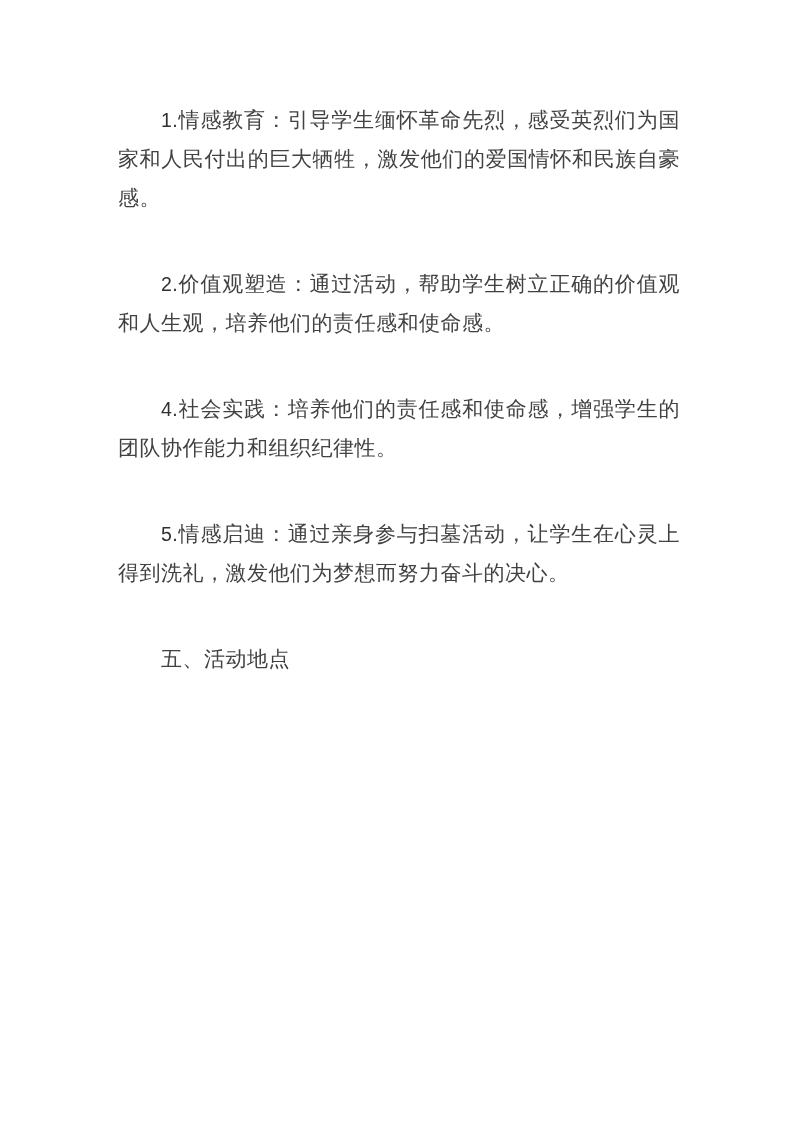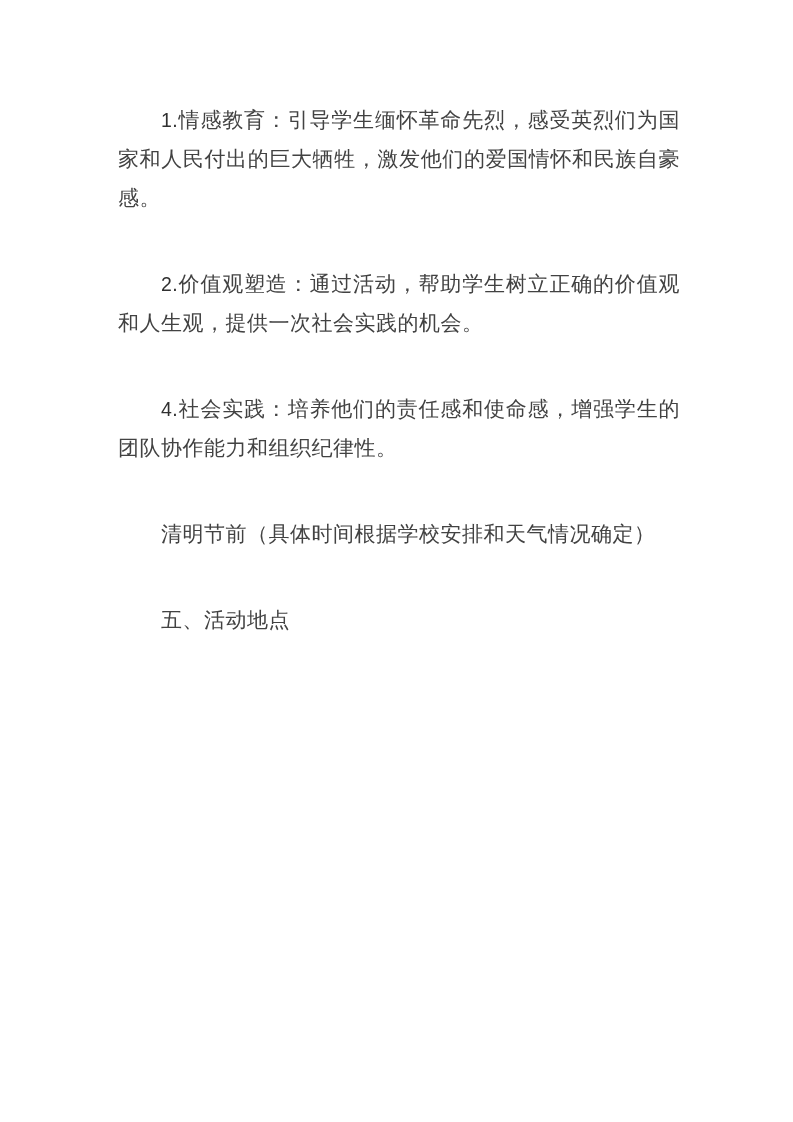--- a/index.html
+++ b/index.html
@@ -43,25 +43,25 @@
   }
 </style>
 </head>
 <body>
 
 <div class="page">
   <div class="content">
 
     <p class="para"><span class="pnum">1.</span><span>情感教育：引导学生缅怀革命先烈，感受英烈们为国家和人民付出的巨大牺牲，激发他们的爱国情怀和民族自豪感。</span></p>
 
-    <p class="para"><span class="pnum">2.</span><span>价值观塑造：通过活动，帮助学生树立正确的价值观和人生观，提供一次社会实践的机会。</span></p>
+    <p class="para"><span class="pnum">2.</span><span>价值观塑造：通过活动，帮助学生树立正确的价值观和人生观，培养他们的责任感和使命感。</span></p>
 
 
     <p class="para"><span class="pnum">4.</span><span>社会实践：培养他们的责任感和使命感，增强学生的团队协作能力和组织纪律性。</span></p>
 
+    <p class="para"><span class="pnum">5.</span><span>情感启迪：通过亲身参与扫墓活动，让学生在心灵上得到洗礼，激发他们为梦想而努力奋斗的决心。</span></p>
 
 
-    <p class="para"><span>清明节前（具体时间根据学校安排和天气情况确定）</span></p>
 
     <p class="para"><span>五、活动地点</span></p>
 
   </div>
 </div>
 
 </body></html>

